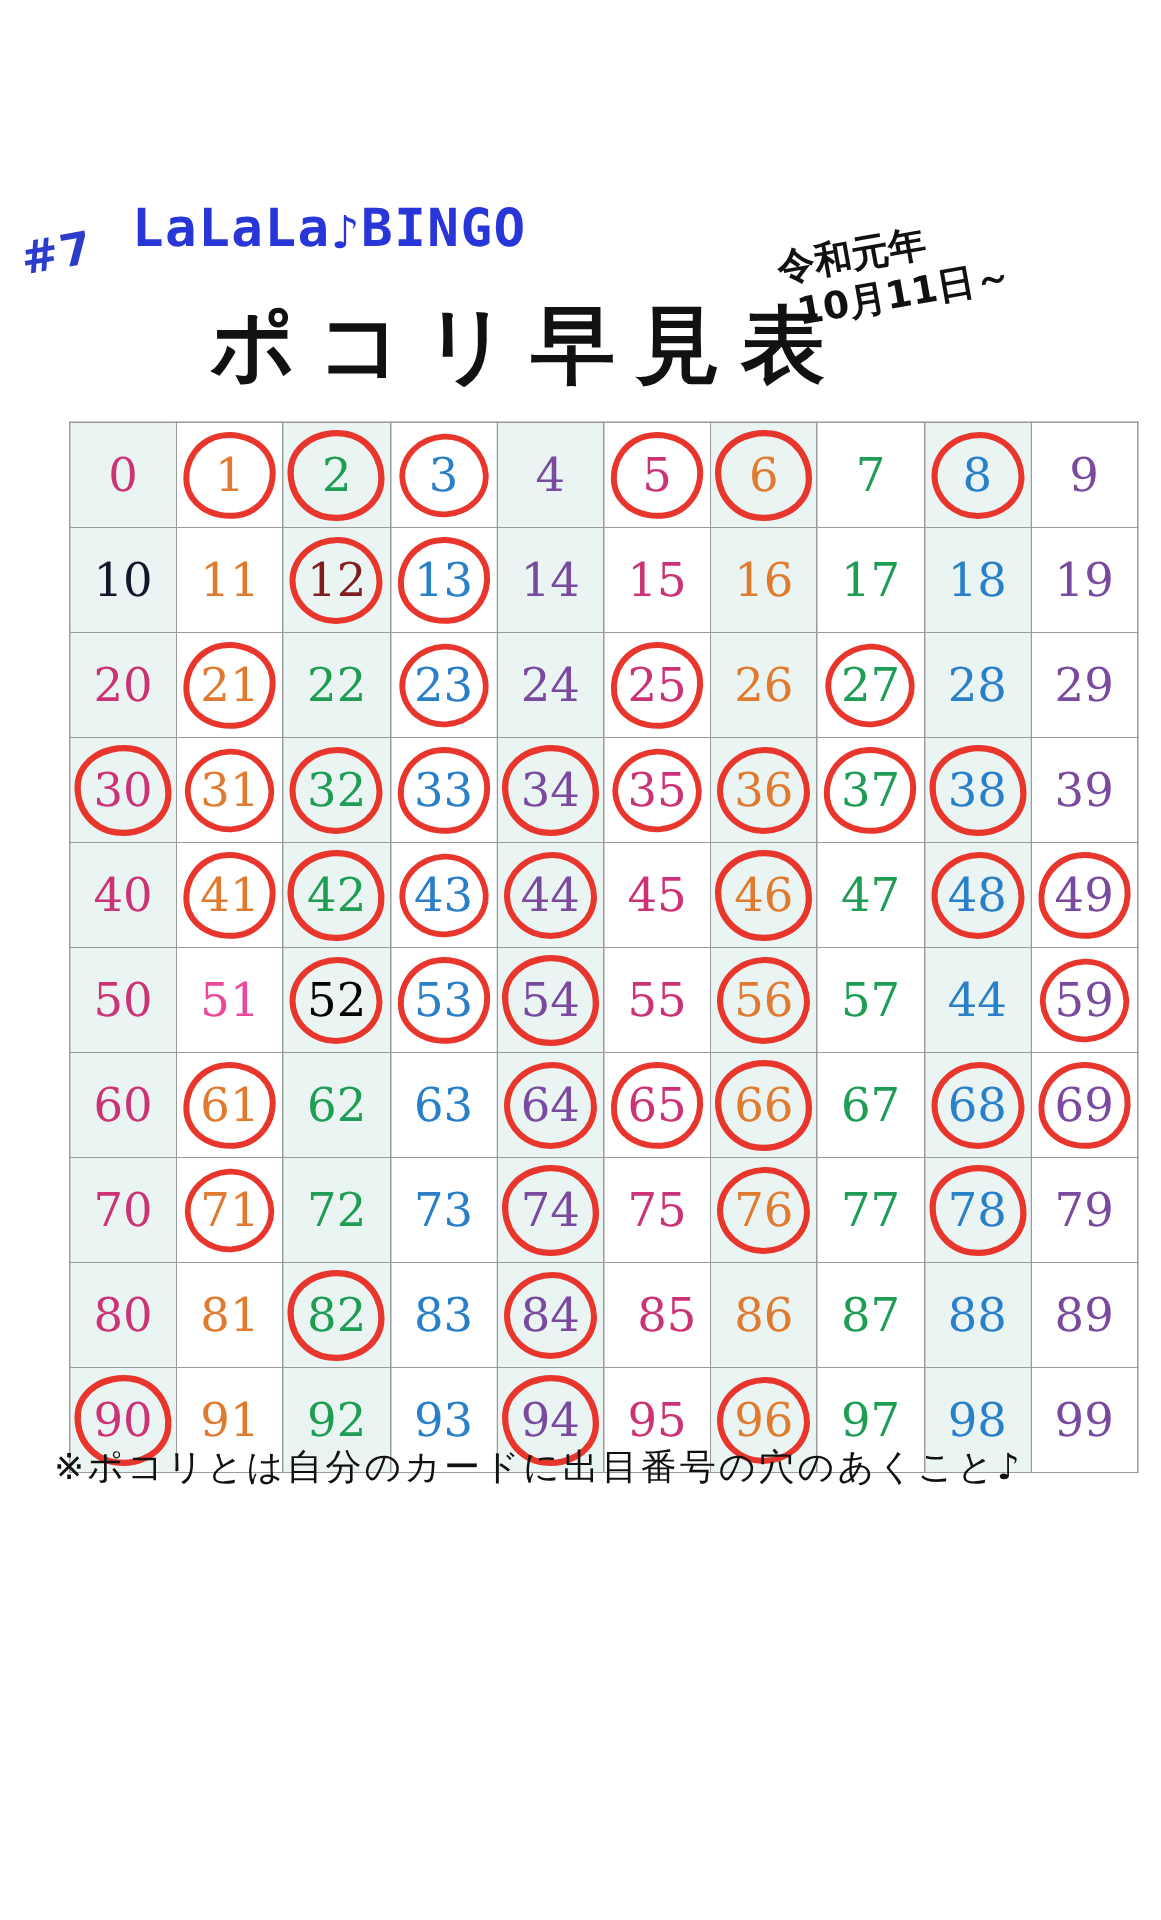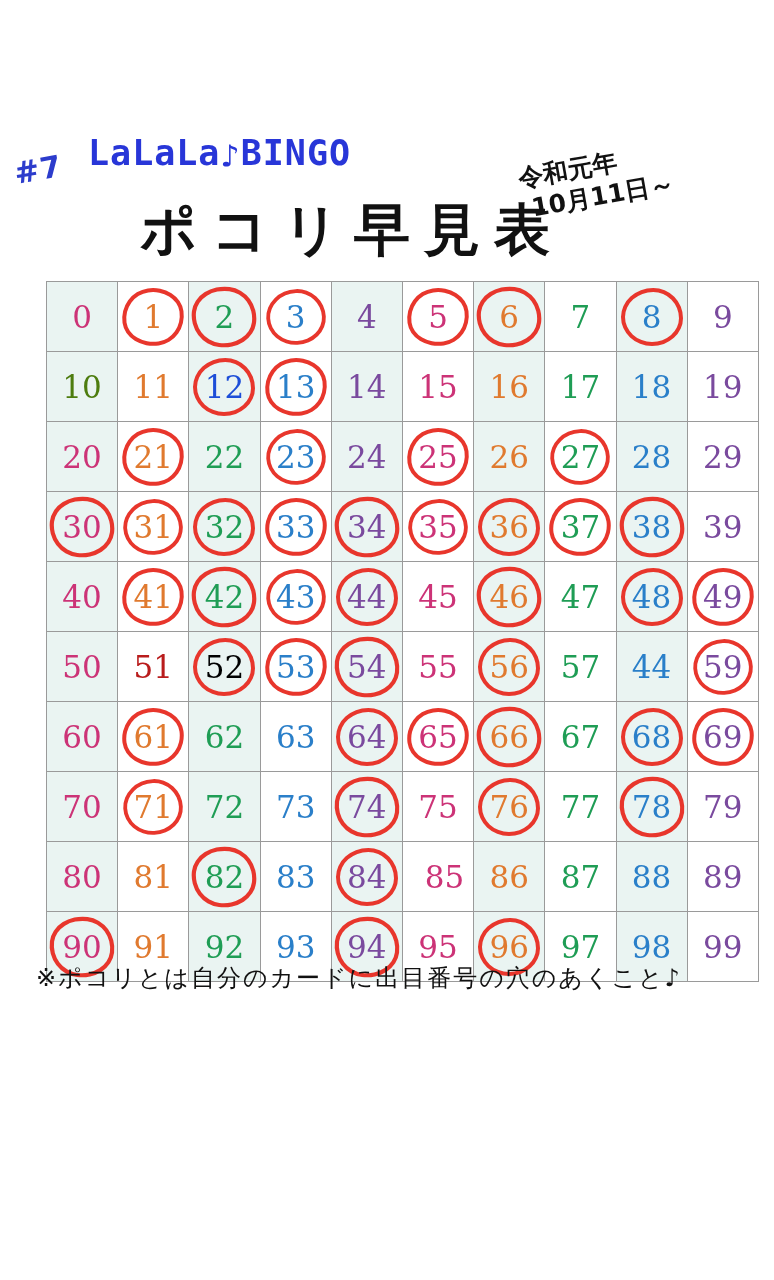--- a/index.html
+++ b/index.html
@@ -158,23 +158,23 @@
           <td class="tint" style="color: rgb(31, 157, 85);"><span class="cell-inner">2</span><span class="marker v3" style="border-color: rgb(232, 54, 44);"></span></td>
           <td style="color: rgb(42, 127, 201);"><span class="cell-inner">3</span><span class="marker v4" style="border-color: rgb(232, 54, 44);"></span></td>
           <td class="tint" style="color: rgb(122, 74, 158);"><span class="cell-inner">4</span></td>
           <td style="color: rgb(204, 51, 119);"><span class="cell-inner">5</span><span class="marker v2" style="border-color: rgb(232, 54, 44);"></span></td>
           <td class="tint" style="color: rgb(224, 122, 47);"><span class="cell-inner">6</span><span class="marker v3" style="border-color: rgb(232, 54, 44);"></span></td>
           <td style="color: rgb(31, 157, 85);"><span class="cell-inner">7</span></td>
           <td class="tint" style="color: rgb(42, 127, 201);"><span class="cell-inner">8</span><span class="marker " style="border-color: rgb(232, 54, 44);"></span></td>
           <td style="color: rgb(122, 74, 158);"><span class="cell-inner">9</span></td>
         </tr>
         <tr>
-          <td class="tint" style="color: #4d7c0f;"><span class="cell-inner">10</span></td>
+          <td class="tint" style="color: #0f172a;"><span class="cell-inner">10</span></td>
           <td style="color: rgb(224, 122, 47);"><span class="cell-inner">11</span></td>
-          <td class="tint" style="color: #1d4ed8;"><span class="cell-inner">12</span><span class="marker " style="border-color: rgb(232, 54, 44);"></span></td>
+          <td class="tint" style="color: #7f1d1d;"><span class="cell-inner">12</span><span class="marker " style="border-color: rgb(232, 54, 44);"></span></td>
           <td style="color: rgb(42, 127, 201);"><span class="cell-inner">13</span><span class="marker v2" style="border-color: rgb(232, 54, 44);"></span></td>
           <td class="tint" style="color: rgb(122, 74, 158); text-decoration: underline;"><span class="cell-inner">14</span></td>
           <td style="color: rgb(204, 51, 119);"><span class="cell-inner">15</span></td>
           <td class="tint" style="color: rgb(224, 122, 47);"><span class="cell-inner">16</span></td>
           <td style="color: rgb(31, 157, 85);"><span class="cell-inner">17</span></td>
           <td class="tint" style="color: rgb(42, 127, 201);"><span class="cell-inner">18</span></td>
           <td style="color: rgb(122, 74, 158);"><span class="cell-inner">19</span></td>
         </tr>
         <tr>
           <td class="tint" style="color: rgb(204, 51, 119);"><span class="cell-inner">20</span></td>
@@ -207,21 +207,21 @@
           <td style="color: rgb(42, 127, 201);"><span class="cell-inner">43</span><span class="marker v4" style="border-color: rgb(232, 54, 44);"></span></td>
           <td class="tint" style="color: rgb(122, 74, 158);"><span class="cell-inner">44</span><span class="marker " style="border-color: rgb(232, 54, 44);"></span></td>
           <td style="color: rgb(204, 51, 119);"><span class="cell-inner">45</span></td>
           <td class="tint" style="color: rgb(224, 122, 47);"><span class="cell-inner">46</span><span class="marker v3" style="border-color: rgb(232, 54, 44);"></span></td>
           <td style="color: rgb(31, 157, 85);"><span class="cell-inner">47</span></td>
           <td class="tint" style="color: rgb(42, 127, 201);"><span class="cell-inner">48</span><span class="marker " style="border-color: rgb(232, 54, 44);"></span></td>
           <td style="color: rgb(122, 74, 158);"><span class="cell-inner">49</span><span class="marker v2" style="border-color: rgb(232, 54, 44);"></span></td>
         </tr>
         <tr>
           <td class="tint" style="color: rgb(204, 51, 119);"><span class="cell-inner">50</span></td>
-          <td style="color: #b91c1c;"><span class="cell-inner">51</span></td>
+          <td style="color: #ec4899;"><span class="cell-inner">51</span></td>
           <td class="tint" style="color: #000000;"><span class="cell-inner">52</span><span class="marker " style="border-color: rgb(232, 54, 44);"></span></td>
           <td style="color: rgb(42, 127, 201);"><span class="cell-inner">53</span><span class="marker v2" style="border-color: rgb(232, 54, 44);"></span></td>
           <td class="tint" style="color: rgb(122, 74, 158);"><span class="cell-inner">54</span><span class="marker v3" style="border-color: rgb(232, 54, 44);"></span></td>
           <td style="color: rgb(204, 51, 119);"><span class="cell-inner">55</span></td>
           <td class="tint" style="color: rgb(224, 122, 47);"><span class="cell-inner">56</span><span class="marker " style="border-color: rgb(232, 54, 44);"></span></td>
           <td style="color: rgb(31, 157, 85);"><span class="cell-inner">57</span></td>
           <td class="tint" style="color: rgb(42, 127, 201);"><span class="cell-inner">44</span></td>
           <td style="color: rgb(122, 74, 158);"><span class="cell-inner">59</span><span class="marker v4" style="border-color: rgb(232, 54, 44);"></span></td>
         </tr>
         <tr>

